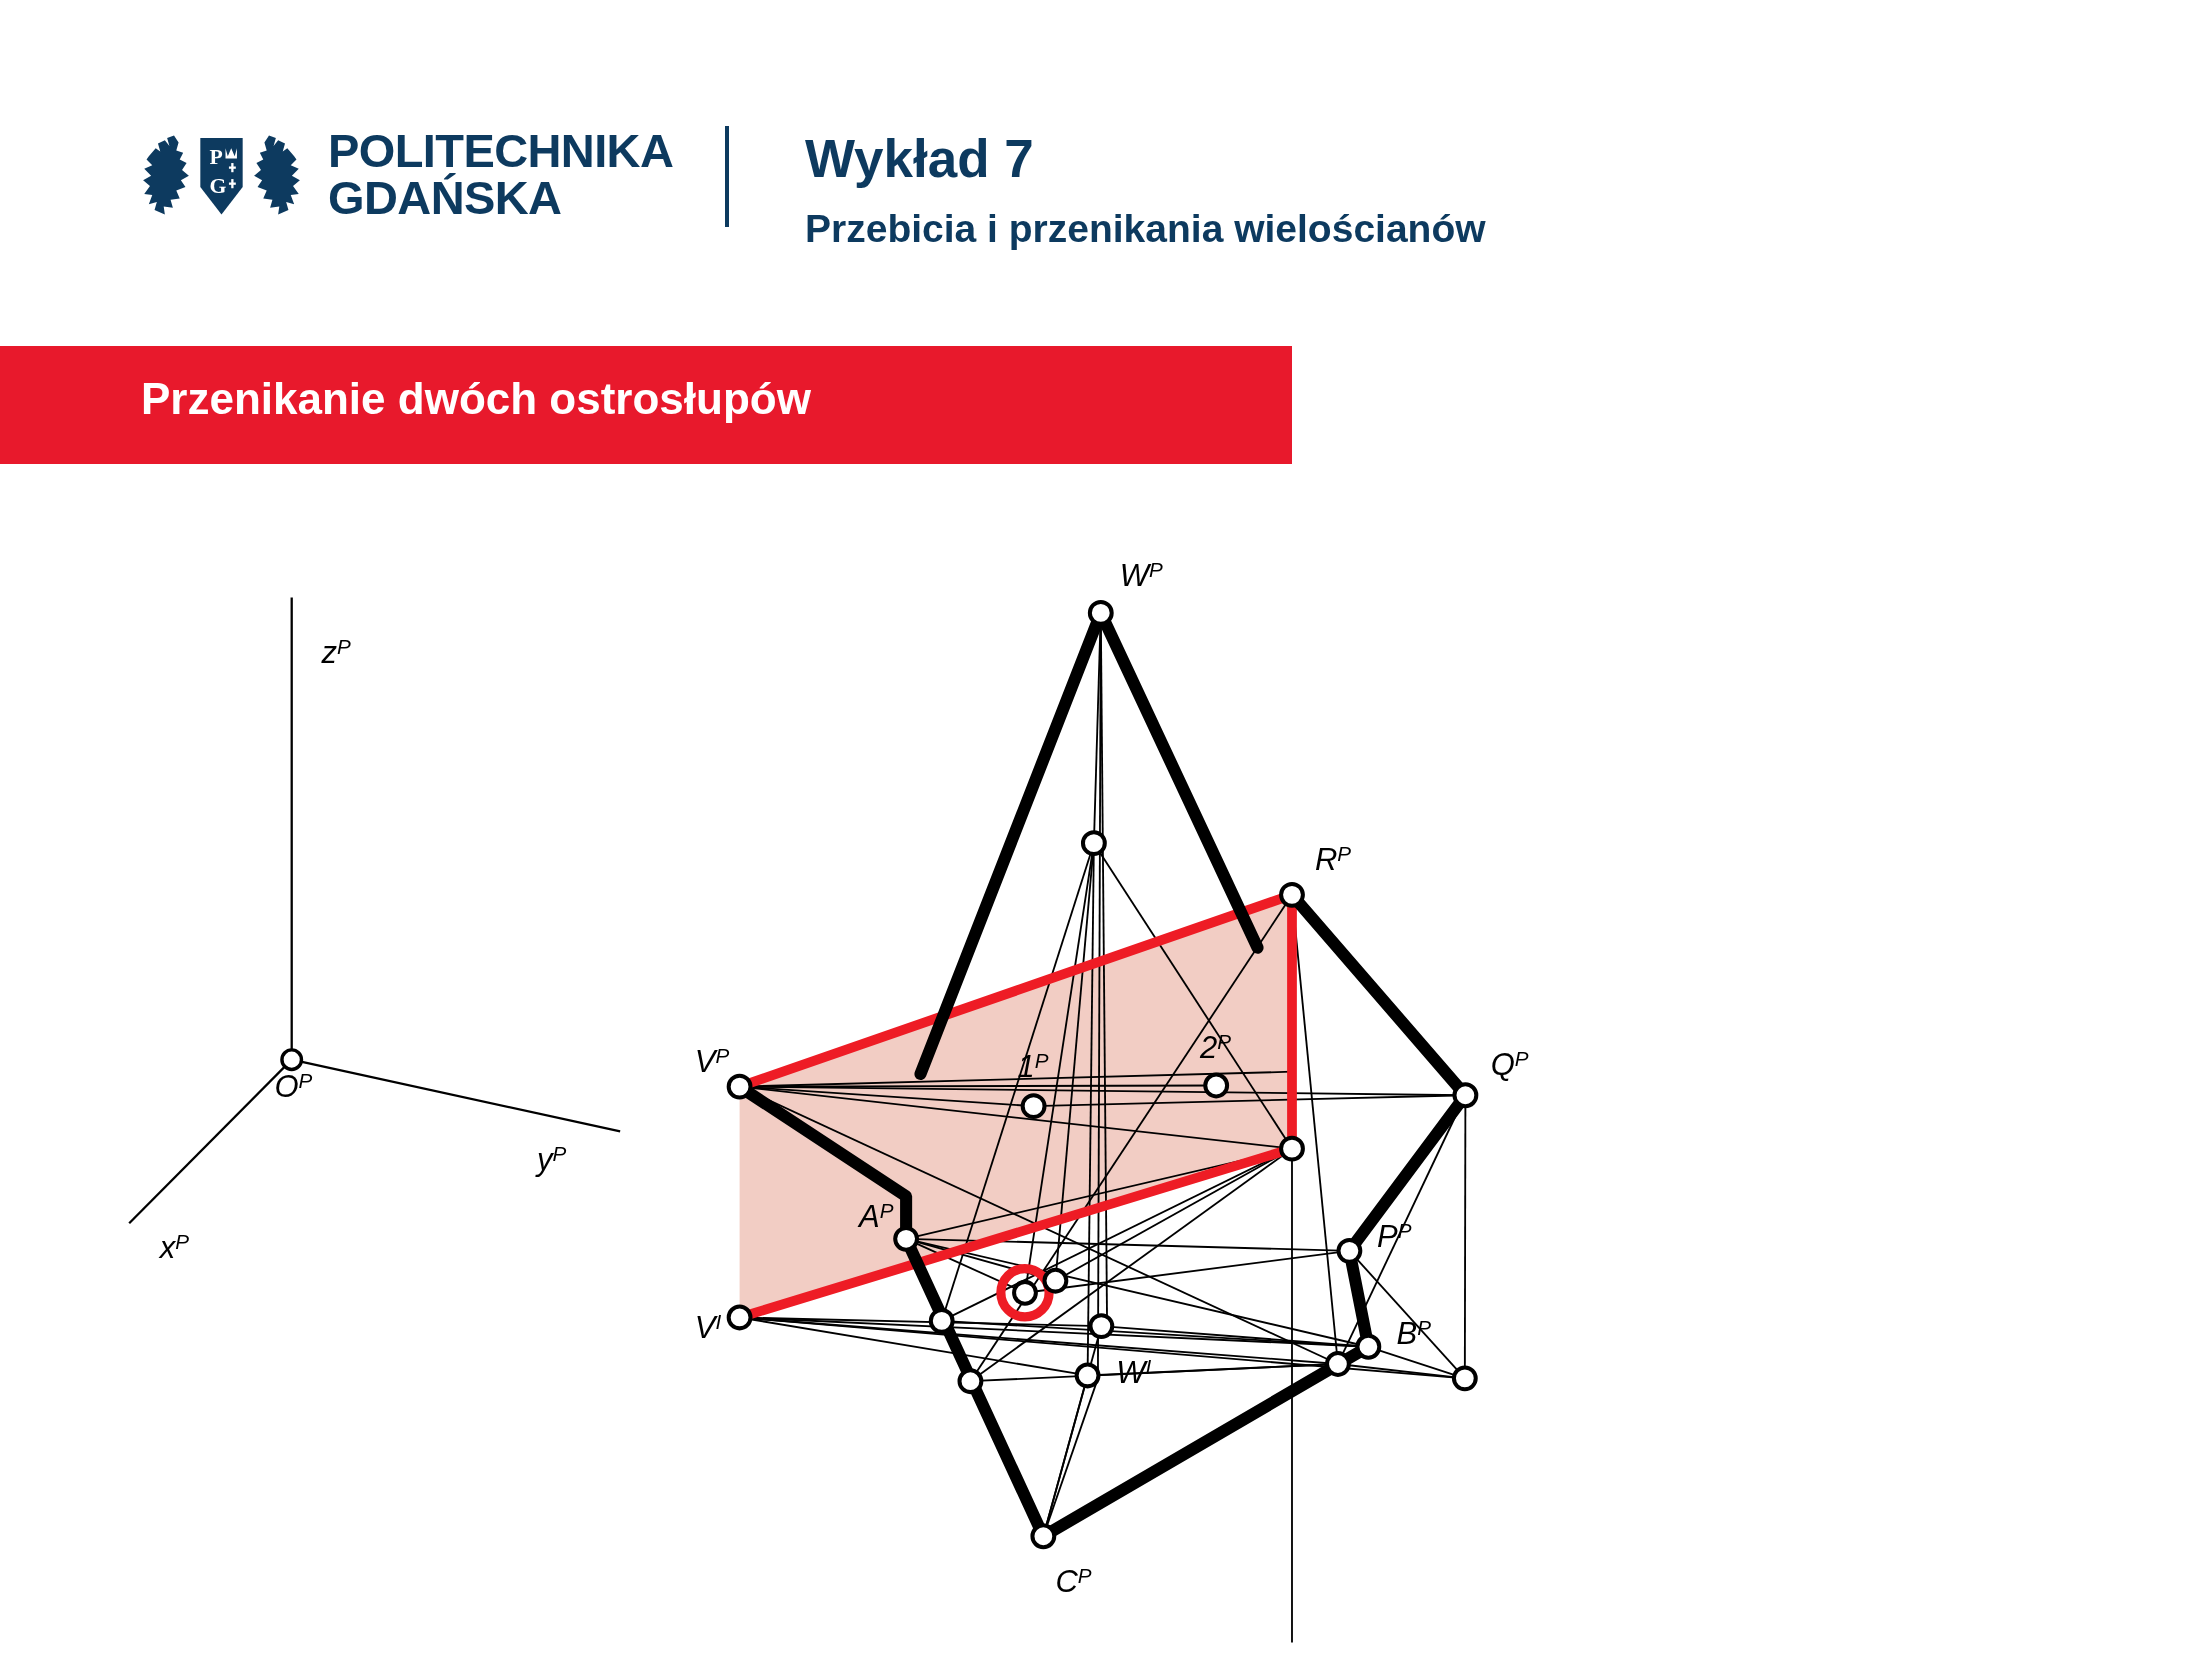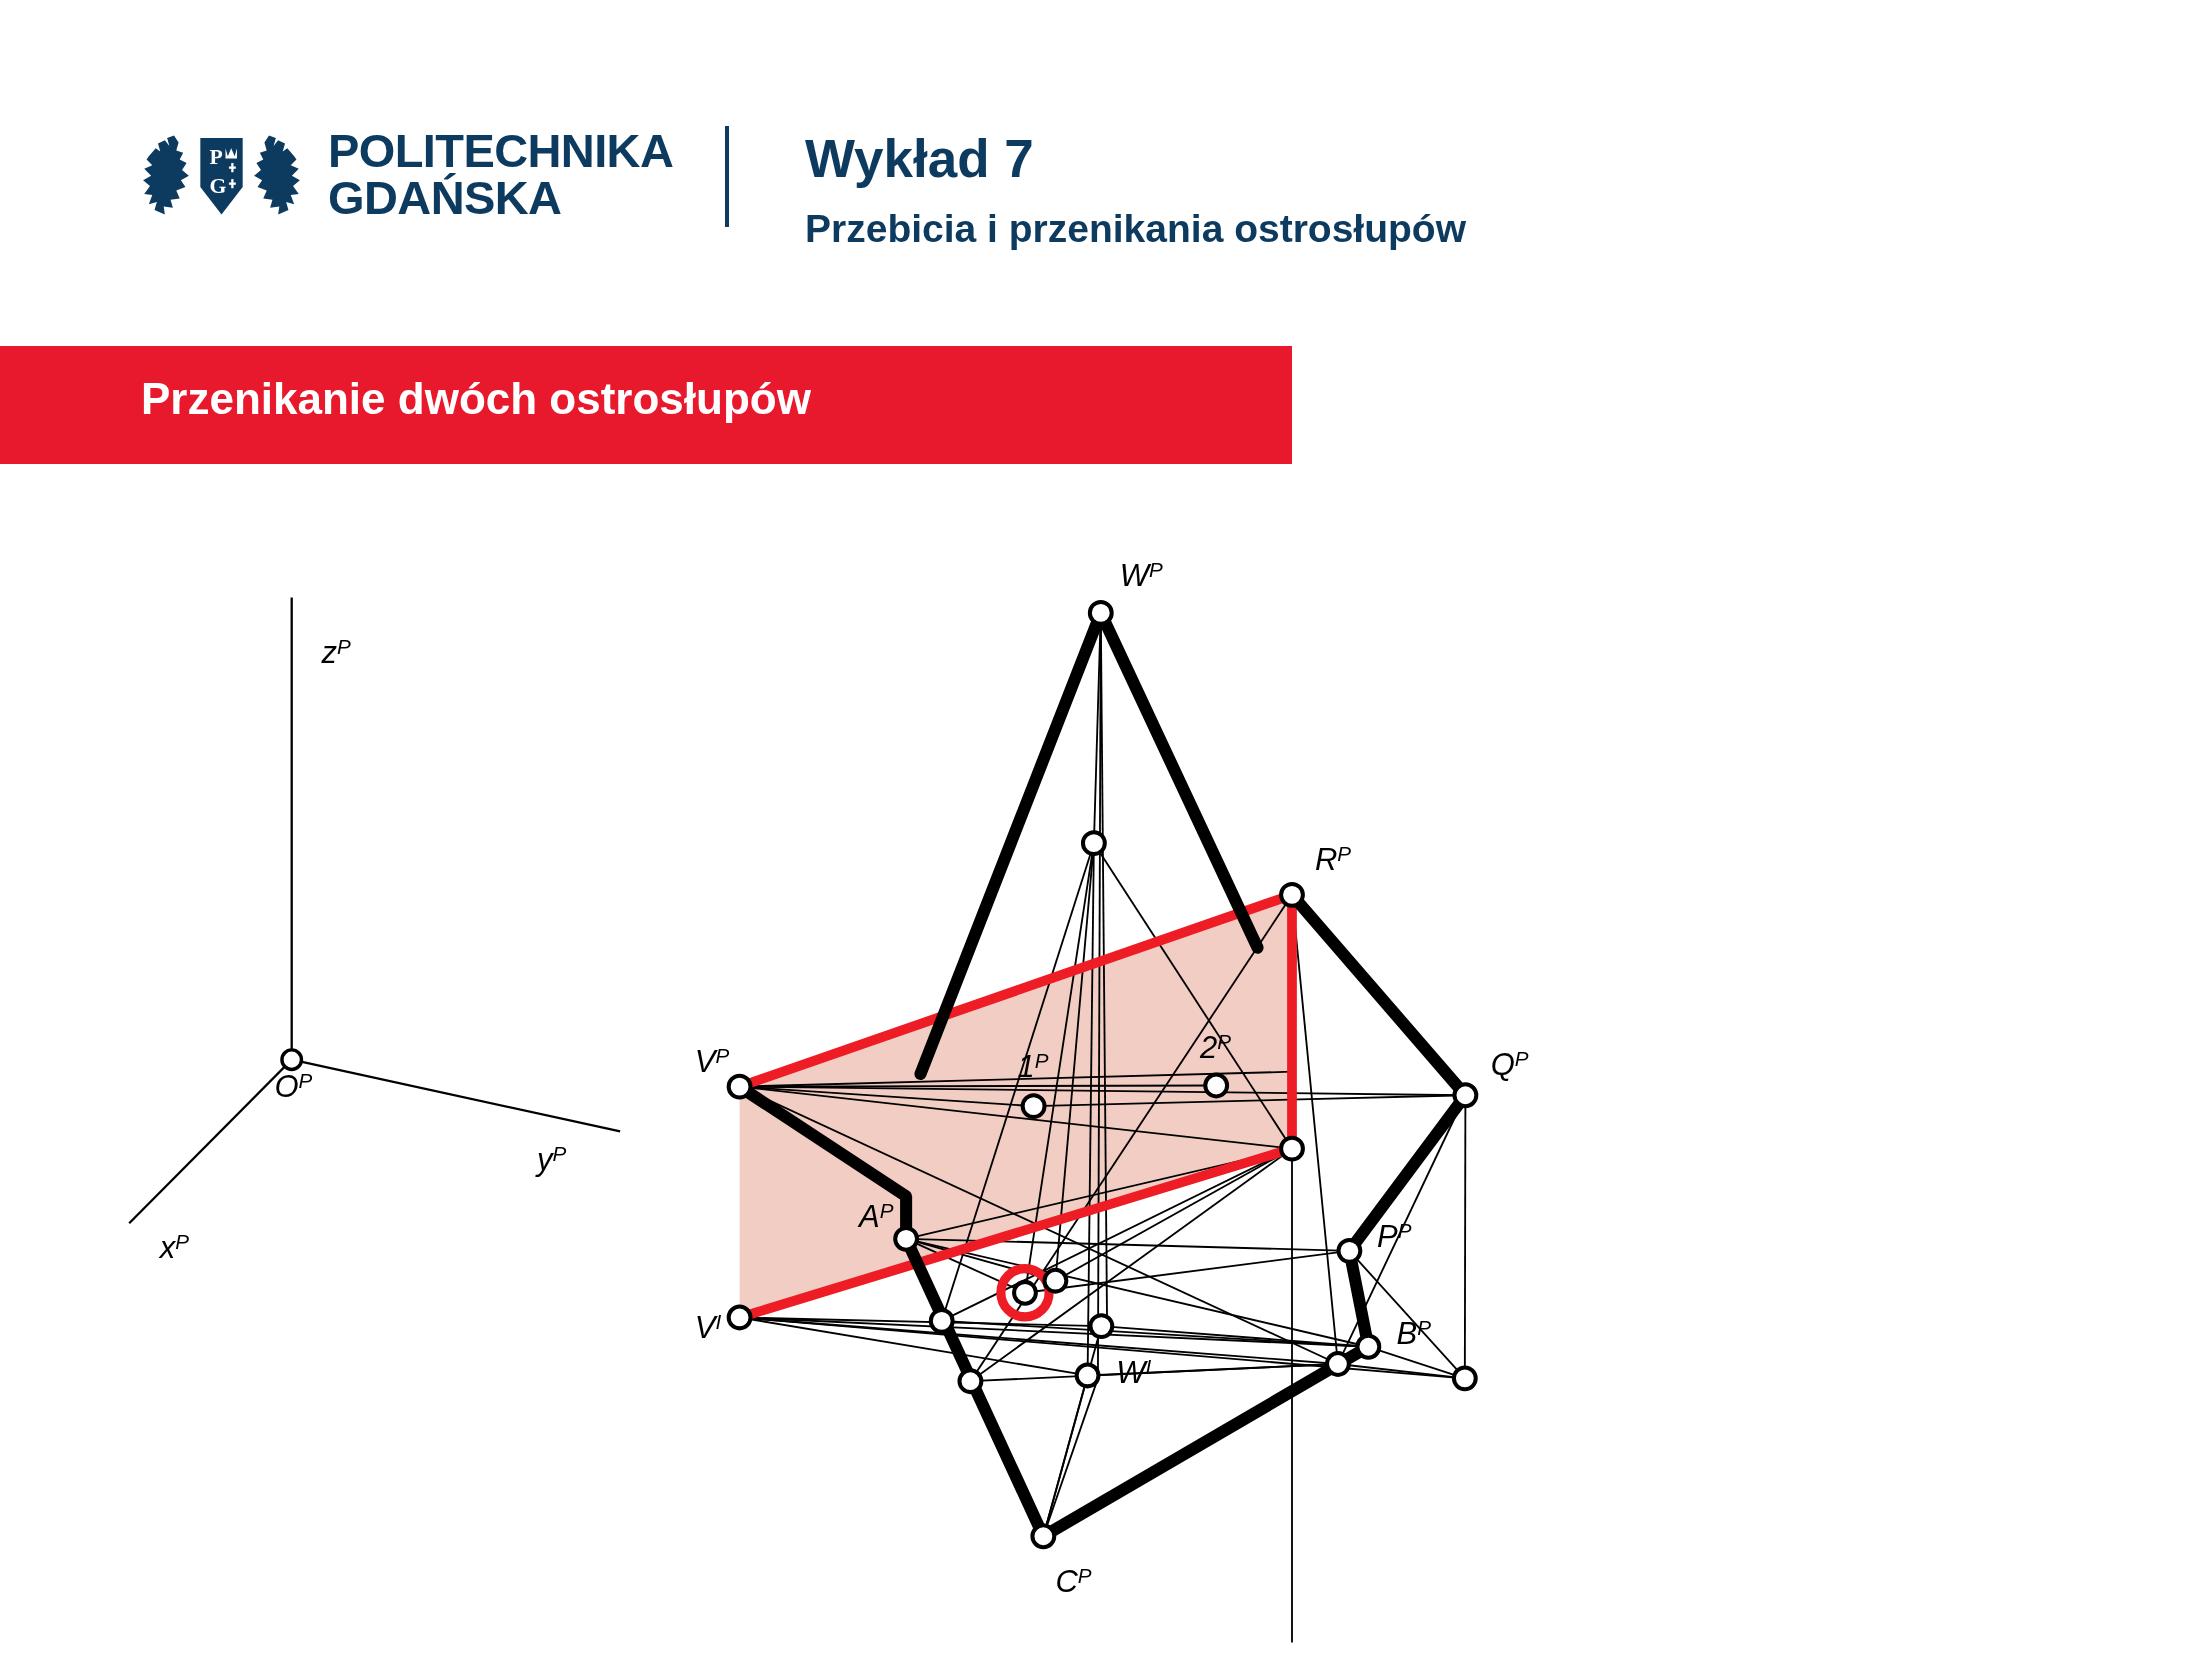--- a/index.html
+++ b/index.html
@@ -80,21 +80,21 @@
     <div id="uni-name">
       <div>POLITECHNIKA</div>
       <div>GDAŃSKA</div>
     </div>
   </div>
 
   <div id="header-sep"></div>
 
   <div id="lecture-block">
     <div id="lecture-no">Wykład 7</div>
-    <div id="lecture-title">Przebicia i przenikania ostrosłupów</div>
+    <div id="lecture-title">Przebicia i przenikania wielościanów</div>
   </div>
 </div>
 
 <div id="title-banner">
   <div id="title-text">Przenikanie dwóch ostrosłupów</div>
 </div>
 
 <div id="drawing">
 <svg width="2205" height="1160" viewBox="0 0 3840 2020">
 

